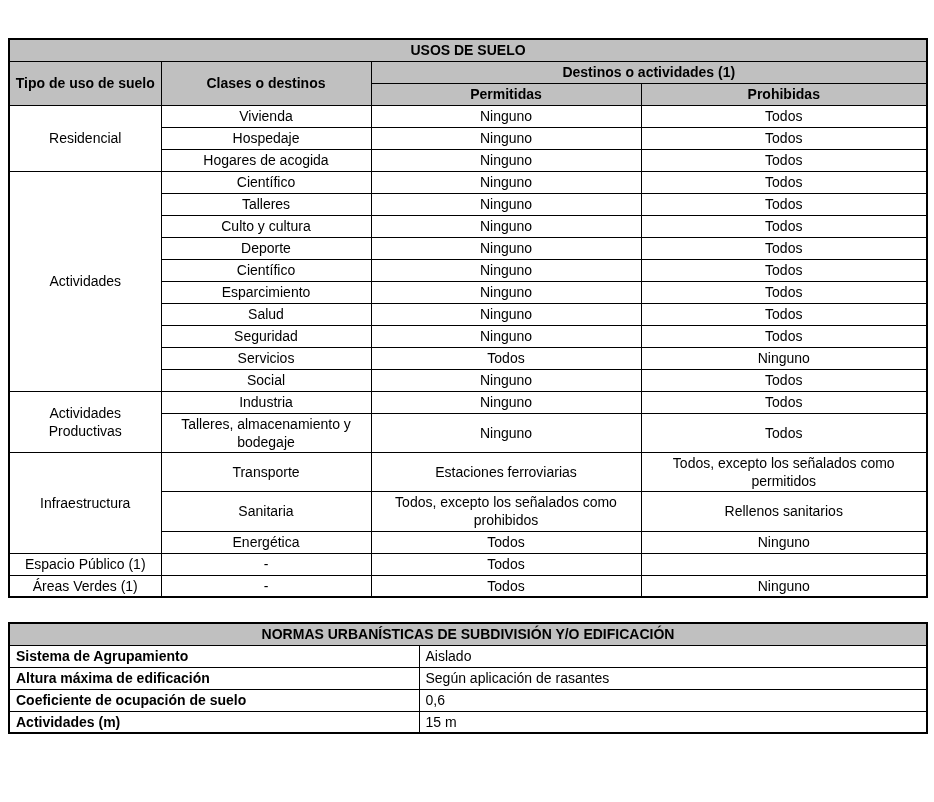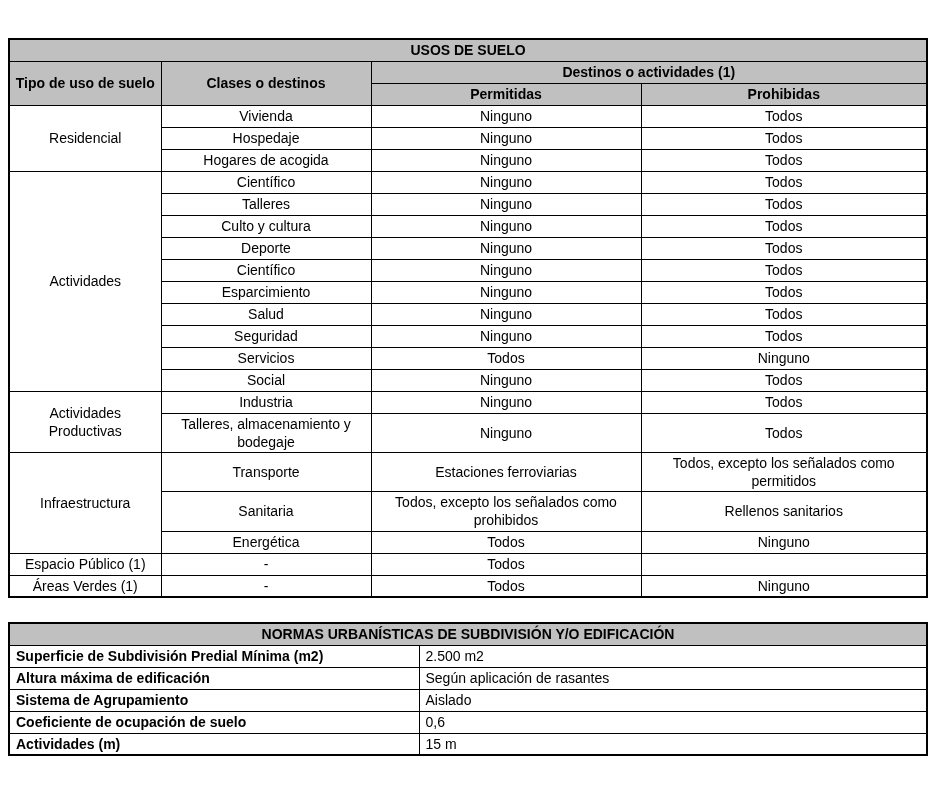--- a/index.html
+++ b/index.html
@@ -187,32 +187,28 @@
 <table class="t2">
   <colgroup>
     <col style="width:410px">
     <col style="width:508px">
   </colgroup>
   <tbody>
     <tr>
       <th colspan="2" class="title">NORMAS URBANÍSTICAS DE SUBDIVISIÓN Y/O EDIFICACIÓN</th>
     </tr>
     <tr>
-      <td class="label">Superficie de Subdivisión Predial Mínima (m2)</td>
-      <td class="value">2.500 m2</td>
+      <td class="label">Sistema de Agrupamiento</td>
+      <td class="value">Aislado</td>
     </tr>
     <tr>
       <td class="label">Altura máxima de edificación</td>
       <td class="value">Según aplicación de rasantes</td>
     </tr>
     <tr>
-      <td class="label">Sistema de Agrupamiento</td>
-      <td class="value">Aislado</td>
-    </tr>
-    <tr>
       <td class="label">Coeficiente de ocupación de suelo</td>
       <td class="value">0,6</td>
     </tr>
     <tr>
       <td class="label">Actividades (m)</td>
       <td class="value">15 m</td>
     </tr>
   </tbody>
 </table>
 

